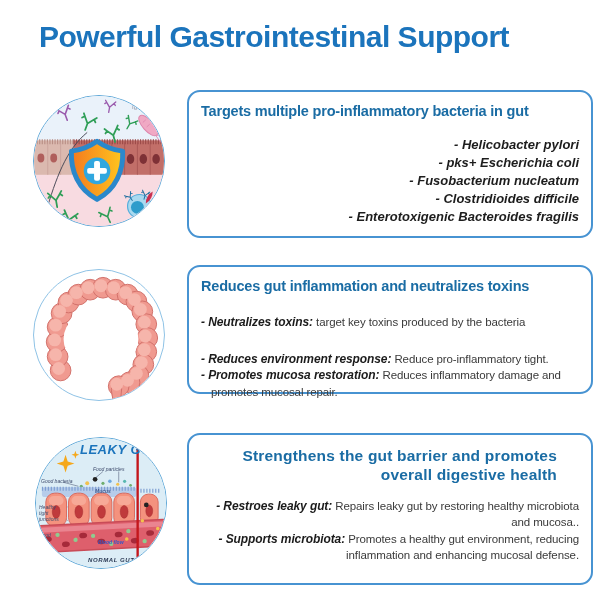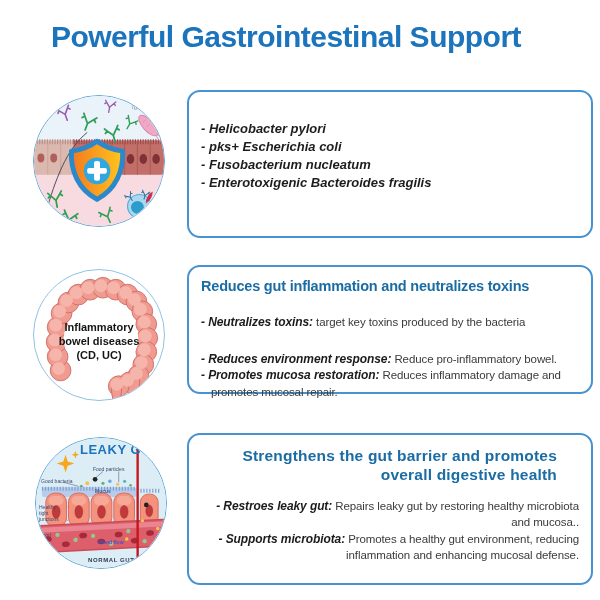--- a/index.html
+++ b/index.html
@@ -1,26 +1,26 @@
 <!DOCTYPE html>
 <html style="--title-blue: #1B74BC; --heading-blue: #1A6CA4; --box-border: #4793D2;"><head>
 <meta charset="utf-8">
 <style>
   html,body{margin:0;padding:0;background:#fff;}
   body{width:600px;height:600px;position:relative;overflow:hidden;
        font-family:"Liberation Sans",sans-serif;}
-  .page-title{position:absolute;left:12px;top:20px;width:548px;text-align:center;
+  .page-title{position:absolute;left:0;top:20px;width:548px;text-align:center;
        font-size:30px;font-weight:700;letter-spacing:-0.5px;color:var(--title-blue,#1B74BC);}
   
   .circle{position:absolute;width:132px;height:132px;border-radius:50%;overflow:hidden;
        box-sizing:border-box;border:1.5px solid #5FA8D8;background:#fff;}
   .circle svg{position:absolute;left:0;top:0;width:100%;height:100%;}
   .c1{left:33px;top:95px;}
   .c2{left:33px;top:269px;border-color:#8FC3E6;}
-  .c3{left:35px;top:437px;}
+  .c3{left:35px;top:437px;font-style:italic;}
   .overlay{position:absolute;z-index:3;}
   .igy{left:98px;top:8px;font-size:6px;color:#8A90A0;}
   .c2-label{left:65px;top:72px;transform:translate(-50%,-50%);width:98px;text-align:center;
        font-size:11px;font-weight:700;color:#141414;line-height:1.25;}
   .c3-title{left:44px;top:4px;font-size:13px;font-weight:700;letter-spacing:.5px;
        color:var(--title-blue,#1B74BC);white-space:nowrap;}
   .lbl{font-size:5px;color:#3D4A6B;line-height:1.2;}
   .lbl-good{left:5px;top:40px;width:42px;}
   .lbl-food{left:57px;top:28px;width:44px;}
   .lbl-mucus{left:59px;top:50px;font-weight:700;color:#44598C;}
@@ -32,21 +32,21 @@
   .box{position:absolute;left:187px;width:406px;box-sizing:border-box;
        border:2px solid var(--box-border,#4793D2);border-radius:13px;
        padding:11px 12px;background:#fff;}
   .box-1{top:90px;height:148px;}
   .box-2{top:265px;height:129px;}
   .box-3{top:433px;height:152px;text-align:right;}
   .heading{font-size:14.5px;font-weight:700;letter-spacing:-0.2px;
        color:var(--heading-blue,#1A6CA4);white-space:nowrap;}
   .heading.wrap{white-space:normal;width:356px;font-size:15.5px;letter-spacing:.2px;line-height:1.25;}
   .bullets{margin-top:16px;}
-  .bullets-1{margin-top:17px;font-size:13px;line-height:18px;font-weight:700;font-style:italic;color:#1d1d1d;}
+  .bullets-1{margin-top:17px;font-size:13px;line-height:18px;font-weight:700;font-style:italic;color:#1d1d1d;text-align:right;}
   .bullets-2,.bullets-3{font-size:11.5px;line-height:16.5px;color:#3a3a3a;letter-spacing:-0.1px;}
   .bullets-3{margin-top:13px;}
   .bullet{padding-left:10px;text-indent:-10px;}
   .bullet .lead{font-weight:700;font-style:italic;color:#1b1b1b;font-size:12px;}
   .oneline{white-space:nowrap;margin-top:20px;}
 </style>
 </head>
 <body>
 
 <div class="page-title">Powerful Gastrointestinal Support</div>
@@ -121,24 +121,26 @@
       <g fill="#FFFFFF">
         <rect x="-3" y="-10" width="6" height="20" rx="2"></rect>
         <rect x="-10" y="-3" width="20" height="6" rx="2"></rect>
       </g>
     </g>
   </svg>
   <div class="overlay igy">IgY</div>
 </div>
 
 <div class="box box-1">
+  <div class="heading">Targets multiple pro-inflammatory bacteria in gut</div>
   <div class="bullets bullets-1">
     <div class="bullet">- Helicobacter pylori</div>
     <div class="bullet">- pks+ Escherichia coli</div>
     <div class="bullet">- Fusobacterium nucleatum</div>
+    <div class="bullet">- Clostridioides difficile</div>
     <div class="bullet">- Enterotoxigenic Bacteroides fragilis</div>
   </div>
 </div>
 
 <div class="circle c2">
   <svg viewBox="0 0 132 132">
     <g stroke="#D1716B" stroke-width="1" fill="#F09A90">
       <circle cx="27" cy="102" r="10.5"></circle>
         <circle cx="24" cy="88" r="10.5"></circle>
         <circle cx="23" cy="73" r="10.5"></circle>
@@ -178,28 +180,27 @@
         <circle cx="112" cy="53" r="6.5"></circle>
         <circle cx="113" cy="67" r="6.5"></circle>
       <circle cx="112" cy="81" r="6.5"></circle>
         <circle cx="109" cy="94" r="6.5"></circle>
         <circle cx="104" cy="105" r="6.5"></circle>
       <circle cx="95" cy="112" r="6.5"></circle>
         <circle cx="84" cy="116" r="6.5"></circle>
     </g>
     <ellipse cx="68" cy="70" rx="38" ry="31" fill="#FFFFFF"></ellipse>
   </svg>
-  <div class="overlay c2-label">Inflammatory bowel diseases (CD, UC)</div>
 </div>
 
 <div class="box box-2">
   <div class="heading">Reduces gut inflammation and neutralizes toxins</div>
   <div class="bullets bullets-2">
     <div class="bullet oneline"><span class="lead">- Neutralizes toxins:</span><span class="rest"> target key toxins produced by the bacteria</span></div>
-    <div class="bullet oneline"><span class="lead">- Reduces environment response:</span><span class="rest"> Reduce pro-inflammatory bowel.</span></div>
+    <div class="bullet oneline"><span class="lead">- Reduces environment response:</span><span class="rest"> Reduce pro-inflammatory tight.</span></div>
     <div class="bullet"><span class="lead">- Promotes mucosa restoration:</span><span class="rest"> Reduces inflammatory damage and promotes mucosal repair.</span></div>
   </div>
 </div>
 
 <div class="circle c3">
   <svg viewBox="0 0 132 132">
     <rect x="0" y="0" width="132" height="132" fill="#DCEDF6"></rect>
     <g fill="#F5A81C">
       <path d="M30,17 L32.2,23.8 L39,26 L32.2,28.2 L30,35 L27.8,28.2 L21,26 L27.8,23.8 Z"></path>
       <path d="M40,13 L41,16 L44,17 L41,18 L40,21 L39,18 L36,17 L39,16 Z"></path>

